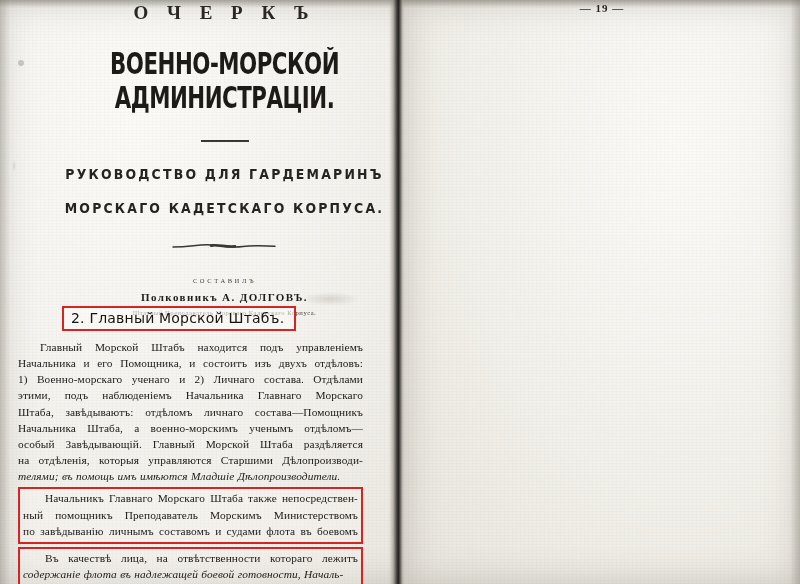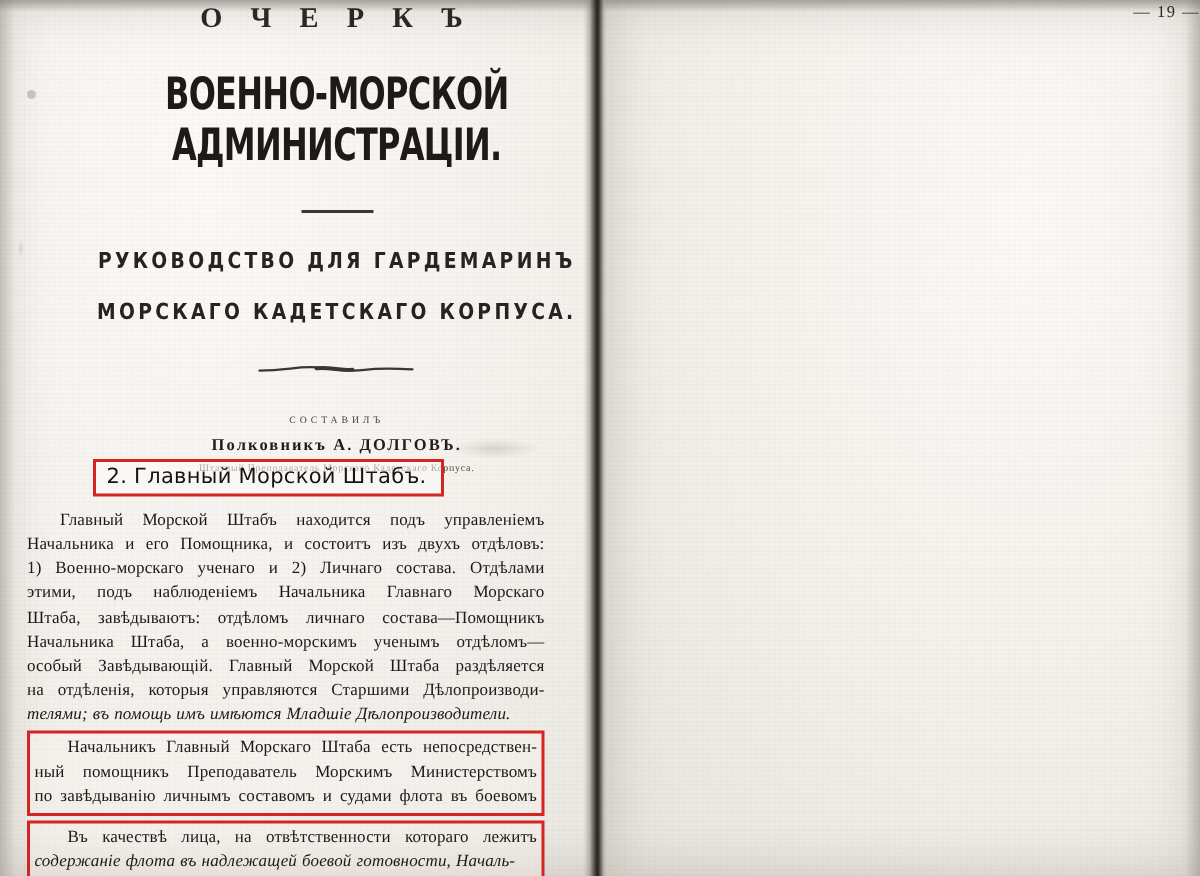--- a/index.html
+++ b/index.html
@@ -126,23 +126,23 @@
   .para.last{text-align-last:left;font-style:italic;}
   .para.ind{text-indent:22px;}
   .hl{
     border:2px solid #d42424;
     padding:2px 3px 2px 3px;
     margin:3px 0 3px 0;
     background:rgba(255,250,248,.25);
   }
   
   .folio{
-    position:absolute;top:2px;left:0;right:0;text-align:right;
-    font-family:"Liberation Serif", serif;
-    font-size:11px;font-weight:400;color:#2a2622;letter-spacing:1px;
+    position:absolute;top:2px;left:0;right:0;text-align:center;
+    font-family:"Liberation Serif", serif;
+    font-size:11px;font-weight:700;color:#2a2622;letter-spacing:1px;
   }
   
   .smudge{position:absolute;pointer-events:none;opacity:.2;}
   .sm1{left:300px;top:292px;width:60px;height:14px;
     background:radial-gradient(ellipse,#6b6456 0%,rgba(107,100,86,0) 70%);}
   .sm2{left:18px;top:60px;width:6px;height:6px;border-radius:50%;
     background:#7a7366;opacity:.35;}
   .sm3{left:12px;top:160px;width:4px;height:12px;
     background:radial-gradient(ellipse,#7a7366 0%,rgba(122,115,102,0) 75%);}
   .edge-dark{
@@ -204,21 +204,21 @@
           <div class="para">Начальника и его Помощника, и состоитъ изъ двухъ отдѣловъ:</div>
           <div class="para">1) Военно-морскаго ученаго и 2) Личнаго состава. Отдѣлами</div>
           <div class="para">этими, подъ наблюденіемъ Начальника Главнаго Морскаго</div>
           <div class="para">Штаба, завѣдываютъ: отдѣломъ личнаго состава—Помощникъ</div>
           <div class="para">Начальника Штаба, а военно-морскимъ ученымъ отдѣломъ—</div>
           <div class="para">особый Завѣдывающій. Главный Морской Штаба раздѣляется</div>
           <div class="para">на отдѣленія, которыя управляются Старшими Дѣлопроизводи-</div>
           <div class="para last">телями; въ помощь имъ имѣются Младшіе Дѣлопроизводители.</div>
         </div>
         <div class="hl">
-          <div class="para ind">Начальникъ Главный Морскаго Штаба есть непосредствен-</div>
+          <div class="para ind">Начальникъ Главнаго Морскаго Штаба также непосредствен-</div>
           <div class="para">ный помощникъ Преподаватель Морскимъ Министерствомъ</div>
           <div class="para">по завѣдыванію личнымъ составомъ и судами флота въ боевомъ</div>
         </div>
         <div class="hl">
           <div class="para ind">Въ качествѣ лица, на отвѣтственности котораго лежитъ</div>
           <div class="para last">содержаніе флота въ надлежащей боевой готовности, Началь-</div>
         </div>
       </div>
   </div>
 

